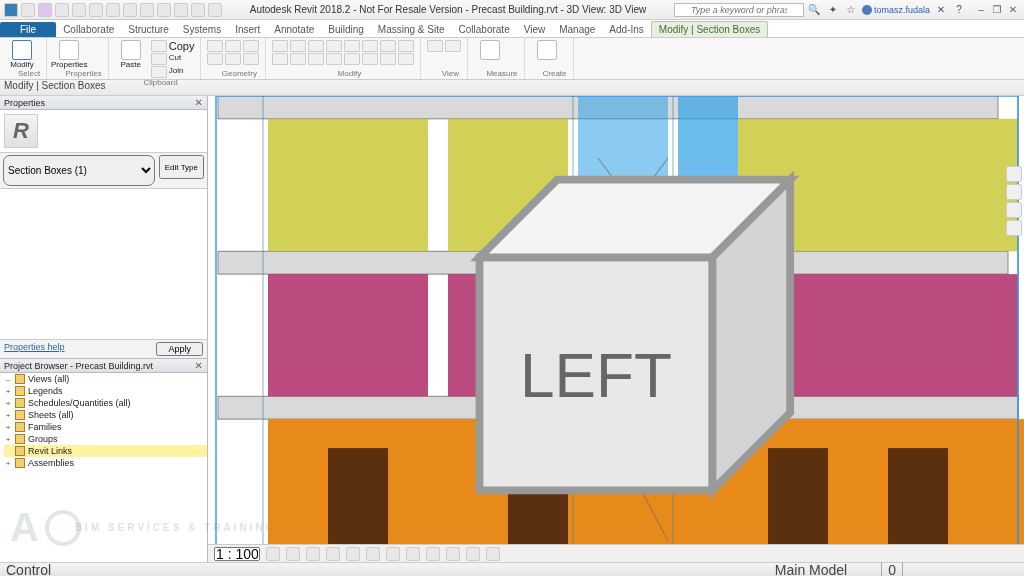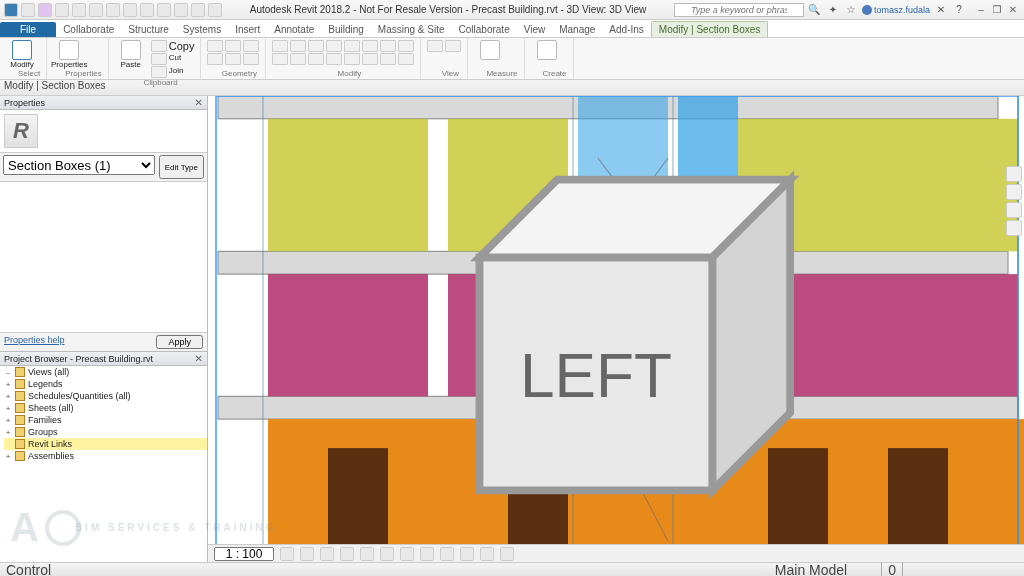--- a/index.html
+++ b/index.html
@@ -38,42 +38,42 @@
   
   .body { display:flex; height:calc(100% - 20px - 18px - 42px - 16px - 14px); position:relative;}
   .left { width:208px; display:flex; flex-direction:column; border-right:1px solid #bbb;}
   .dock-title { background:linear-gradient(#eef0f2,#dde1e6); border-bottom:1px solid #bbb; padding:1px 4px; font-size:9px; display:flex; justify-content:space-between;align-items:center;}
   .dock-title .x{font-size:10px;color:#666;}
   .props-body { flex:0 0 auto; background:#fff;}
   .props-thumb { display:flex; align-items:center; gap:6px; padding:4px;}
   .props-thumb .logo{width:34px;height:34px;background:linear-gradient(#f4f4f4,#e0e0e0);display:flex;align-items:center;justify-content:center;border:1px solid #ccc;}
   .props-thumb .logo span{font-size:22px;font-weight:bold;color:#666;font-style:italic;}
   .type-row{display:flex;gap:4px;padding:2px 3px;background:#f3f3f3;border-top:1px solid #ccc;border-bottom:1px solid #ccc;}
-  .type-row select{flex:1;font-size:13px;height:20px;}
+  .type-row select{flex:1;font-size:10px;height:31px;border-radius:7px;}
   .type-row button{font-size:8px;padding:0 4px;height:24px;text-align:right;}
   .props-empty { height:150px; background:#fff;}
   .props-foot{display:flex;justify-content:space-between;padding:2px 4px;border-top:1px solid #ccc;background:#f3f3f3;}
   .props-foot span{font-size:9px;color:#2d66a8;text-decoration:underline;}
   .props-foot button{font-size:9px;padding:0 10px;}
   .browser{flex:1;border-top:1px solid #bbb;overflow:hidden;background:#fff;}
   .browser ul{list-style:none;padding-left:4px;}
   .browser li{font-size:9px;padding:1px 0;display:flex;align-items:center;gap:3px;}
   .browser li .tw{width:8px;font-size:8px;color:#555;text-align:center;}
   .browser li .ic{width:10px;height:10px;background:#f0d070;border:1px solid #b08020;}
   .browser li.highlight{background:#fff3a0;}
   
   .view { flex:1; position:relative; background:#fff; overflow:hidden;}
   .view svg { width:100%; height:100%; display:block;}
   .cube { position:absolute; top:6px; right:20px; width:54px;height:54px;}
   .navbar-right { position:absolute; right:2px; top:70px; width:16px;}
   .navbar-right div{width:16px;height:16px;background:#f0f0f0;border:1px solid #ccc;margin-bottom:2px;border-radius:2px;}
   
   .vcb{height:18px;background:#f0f0f0;border-top:1px solid #ccc;display:flex;align-items:center;gap:6px;padding:0 6px;}
   .vcb .sbtn{width:14px;height:14px;background:#e8e8e8;border:1px solid #ccc;border-radius:2px;}
-  .vcb input.scale{width:60px;height:14px;font-size:12px;text-align:center;}
+  .vcb input.scale{width:46px;height:14px;font-size:14px;text-align:center;}
   
   .status{height:14px;background:linear-gradient(#f4f4f4,#e4e4e4);border-top:1px solid #ccc;display:flex;align-items:center;justify-content:space-between;padding:0 6px;font-size:14px;color:#444;}
   
   .watermark{position:absolute;left:10px;bottom:26px;font-size:40px;font-weight:bold;color:rgba(120,140,155,.22);letter-spacing:2px;pointer-events:none;display:flex;align-items:center;}
   .watermark .ring{width:36px;height:36px;border:4px solid rgba(120,140,155,.22);border-radius:50%;position:relative;margin:0 -6px 0 4px;}
   .watermark small{display:block;font-size:10px;letter-spacing:3px;color:rgba(120,140,155,.25);}
 </style>
 </head>
 <body>
 

